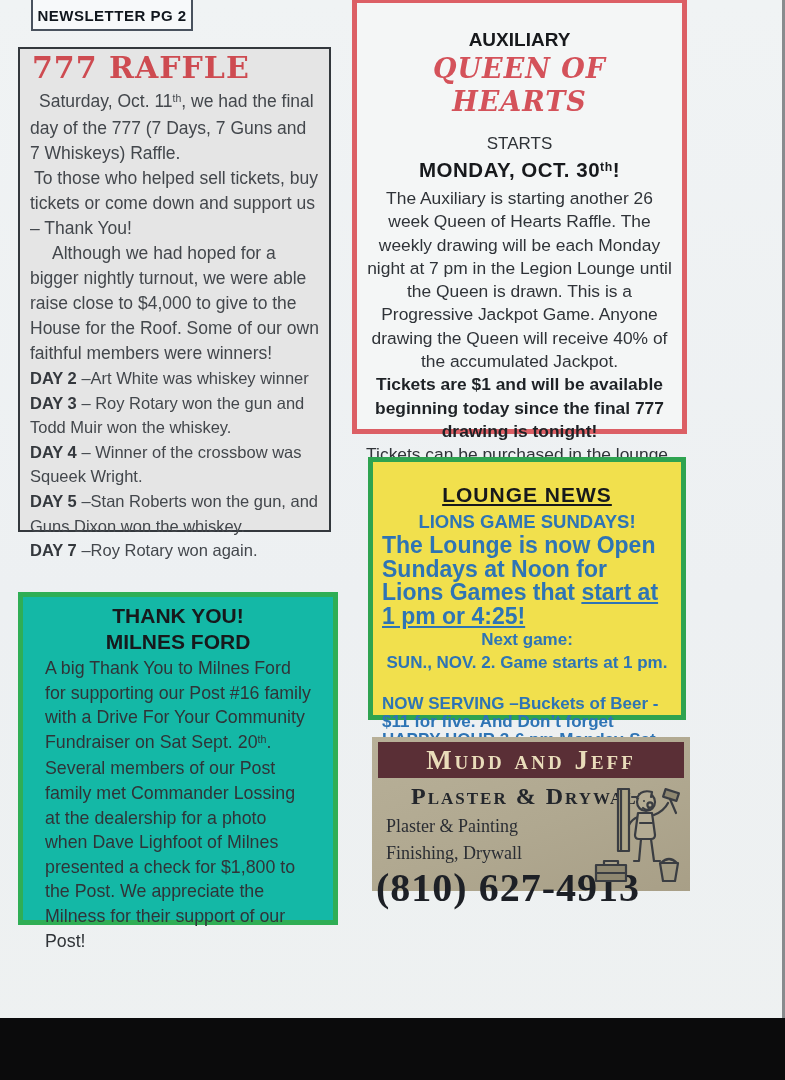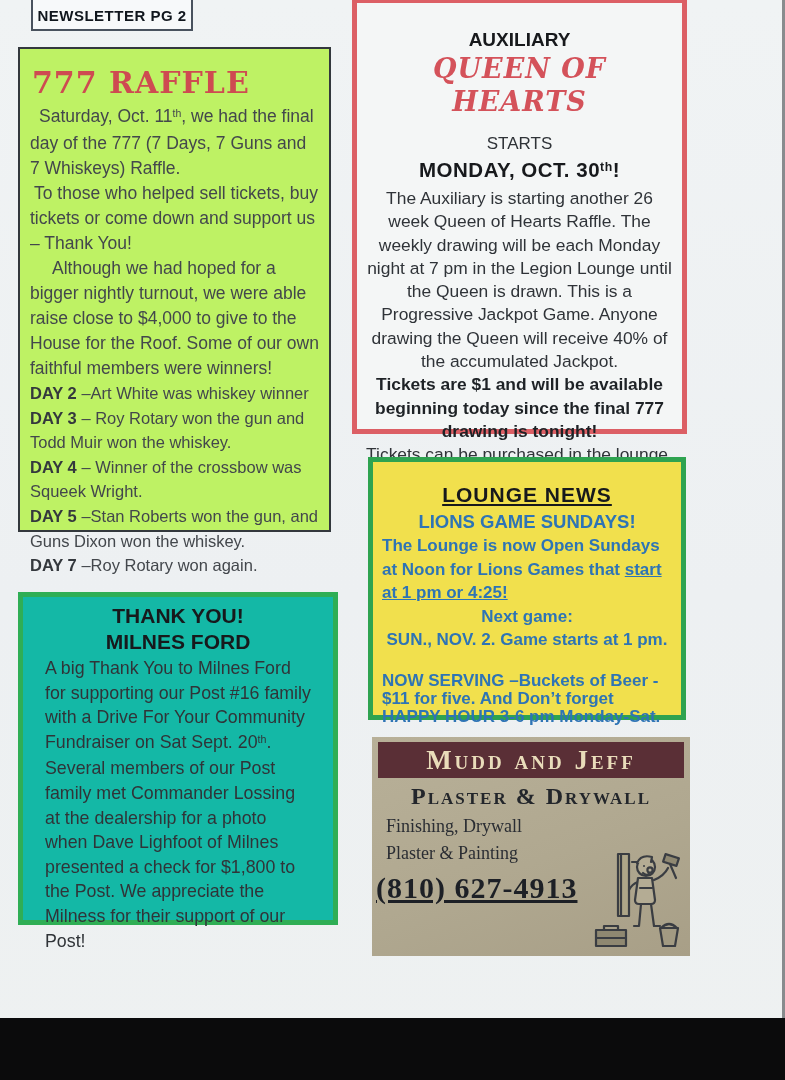--- a/index.html
+++ b/index.html
@@ -21,22 +21,22 @@
     left:31px;top:-4px;width:162px;height:35px;
     border:2px solid #49525e;background:#f7f9fa;
     display:flex;align-items:flex-end;justify-content:center;
     padding-bottom:5px;
   }
   .header-box .t{font-weight:bold;font-size:15px;color:#10161d;letter-spacing:.5px;}
 
   
   .raffle-box{
     left:18px;top:47px;width:313px;height:485px;
-    border:2px solid #33383d;background:#bef264;
-    padding:15px 10px 4px 10px;color:#43474c;
+    border:2px solid #33383d;background:#e5e5e5;
+    padding:0 10px 4px 10px;color:#43474c;
   }
   .raffle-title{
     font-family:"DejaVu Serif", serif;font-weight:800;
     font-size:30px;color:#ce4b51;letter-spacing:1px;line-height:38px;margin:0 0 2px 2px;
   }
   .raffle-box p{margin:0;font-size:17.5px;line-height:25px;}
   .p-ind1{text-indent:9px;}
   .p-ind2{text-indent:4px;}
   .p-ind3{text-indent:22px;}
   .day-line{font-size:16.5px !important;line-height:24.6px !important;}
@@ -68,44 +68,44 @@
   .qoh-bold{font-weight:bold;color:#1e2226;}
 
   
   .lounge-box{
     left:368px;top:457px;width:318px;height:263px;
     border:5px solid #2ea350;background:#f1e04d;
     padding:19px 9px;color:#2e74b5;
   }
   .lounge-title{font-size:21px;font-weight:bold;color:#17191c;text-align:center;text-decoration:underline;letter-spacing:1px;line-height:28px;}
   .lounge-sub{font-size:18.5px;font-weight:bold;text-align:center;line-height:25px;}
-  .lounge-open{font-size:17px;font-weight:bold;line-height:23.5px;margin:0;text-align:left;}
+  .lounge-open{font-size:23px;font-weight:bold;line-height:23.5px;margin:0;text-align:left;}
   .lounge-open .ul{text-decoration:underline;}
   .lounge-center{font-size:17px;font-weight:bold;text-align:center;line-height:23px;margin:0;}
   .lounge-serving{font-size:17px;font-weight:bold;line-height:18px;margin:21px 0 0 0;text-align:left;}
 
   
   .ad-box{
-    left:372px;top:737px;width:318px;height:219px;
+    left:372px;top:737px;width:318px;height:154px;
     background:linear-gradient(160deg,#b8b098 0%,#b0a890 55%,#a89f87 100%);
     font-family:"Liberation Serif", serif;
   }
   .ad-banner{
     margin:5px 6px 0 6px;height:36px;background:#5a2f36;
     display:flex;align-items:center;justify-content:center;
   }
   .ad-banner .t{
     font-variant:small-caps;font-weight:bold;font-size:27px;color:#e9dcba;letter-spacing:3px;line-height:36px;
   }
   .ad-service{
     font-variant:small-caps;font-weight:bold;font-size:24px;color:#23262b;
     text-align:center;letter-spacing:2px;line-height:34px;margin-top:1px;
   }
   .ad-line{font-size:18px;color:#2a2d33;line-height:27px;margin-left:14px;}
-  .ad-phone{font-size:30px;font-weight:bold;color:#1d2026;letter-spacing:1px;margin:4px 0 0 4px;line-height:34px;text-decoration:underline;}
+  .ad-phone{font-size:40px;font-weight:bold;color:#1d2026;letter-spacing:1px;margin:4px 0 0 4px;line-height:34px;}
   .ad-art{position:absolute;right:4px;bottom:4px;width:92px;height:104px;}
 </style>
 </head>
 <body>
 
 <div class="abs header-box">
   <span class="t">NEWSLETTER PG  2</span>
 </div>
 
 <div class="abs raffle-box">
@@ -145,22 +145,22 @@
   <p class="lounge-center">Next game:</p>
   <p class="lounge-center">SUN., NOV. 2. Game starts at 1 pm.</p>
   <p class="lounge-serving">NOW SERVING –Buckets of Beer - $11 for five.  And Don’t forget HAPPY HOUR 3-6 pm Monday-Sat.</p>
 </div>
 
 <div class="abs ad-box">
   <div class="ad-banner">
     <span class="t">Mudd and Jeff</span>
   </div>
   <div class="ad-service">Plaster &amp; Drywall</div>
+  <div class="ad-line">Plaster &amp;  Painting</div>
   <div class="ad-line">Finishing, Drywall</div>
-  <div class="ad-line">Plaster &amp;  Painting</div>
   <div class="ad-phone">(810) 627-4913</div>
   <svg class="ad-art" viewBox="0 0 92 104" fill="none" stroke="#3a3d42" stroke-width="2.2" stroke-linecap="round" stroke-linejoin="round">
 
     <rect x="24" y="6" width="11" height="62" fill="#aea689"></rect>
     <line x1="27" y1="6" x2="27" y2="68"></line>
 
     <circle cx="52" cy="19" r="9" fill="#b4ac94"></circle>
     <path d="M43 15 q4 -9 15 -6 l-1 5" fill="#b4ac94"></path>
     <path d="M43 14 h-5"></path>
     <circle cx="50" cy="18" r="1" fill="#3a3d42" stroke="none"></circle>

